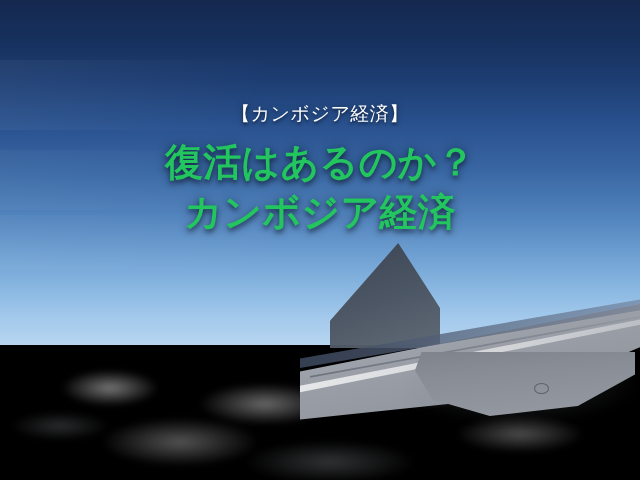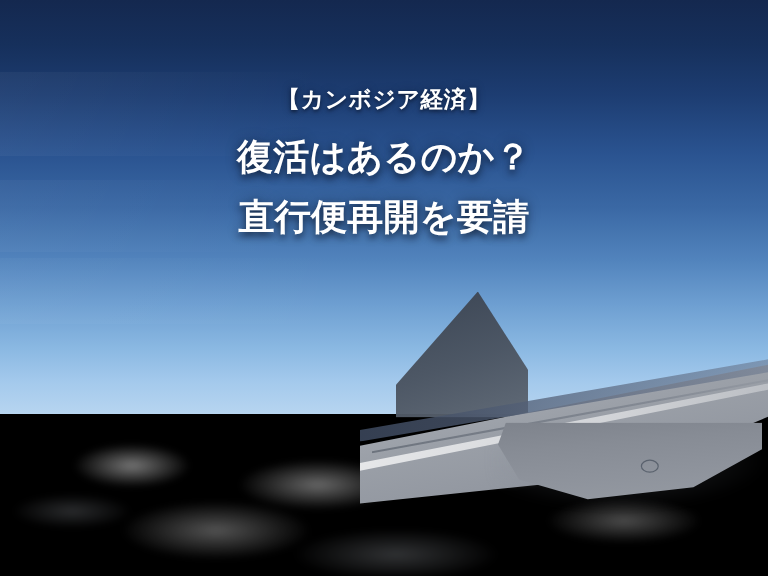--- a/index.html
+++ b/index.html
@@ -197,38 +197,38 @@
     width: 640px;
     height: 480px;
     display: flex;
     flex-direction: column;
     align-items: center;
     justify-content: flex-start;
     pointer-events: none;
   }
 
   .kicker {
-    margin-top: 72px;
+    margin-top: 102px;
     font-size: 19px;
-    font-weight: 700;
+    font-weight: 400;
     letter-spacing: .5px;
     color: #ffffff;
     text-shadow:
       0 2px 3px rgba(8,16,34,.62),
       0 0 7px rgba(8,16,34,.38);
     white-space: nowrap;
     line-height: 1.2;
   }
 
   .headline {
     margin-top: 12px;
     text-align: center;
-    color: #ffffff;
+    color: #22c55e;
     font-weight: 700;
-    font-size: 30px;
+    font-size: 38px;
     line-height: 50px;
     letter-spacing: .2px;
     text-shadow:
       0 3px 5px rgba(10,18,36,.62),
       0 0 11px rgba(10,18,36,.42);
   }
 
   .headline .line {
     display: block;
     white-space: nowrap;
@@ -256,17 +256,17 @@
       <div class="wing-flap"></div>
       <div class="flap-marking"></div>
     </div>
   </div>
 
   <div class="text-block">
     <div class="kicker">【カンボジア経済】</div>
 
     <div class="headline">
       <span class="line">復活はあるのか？</span>
-      <span class="line">直行便再開を要請</span>
+      <span class="line">カンボジア経済</span>
     </div>
   </div>
 
 </div>
 
 </body></html>

